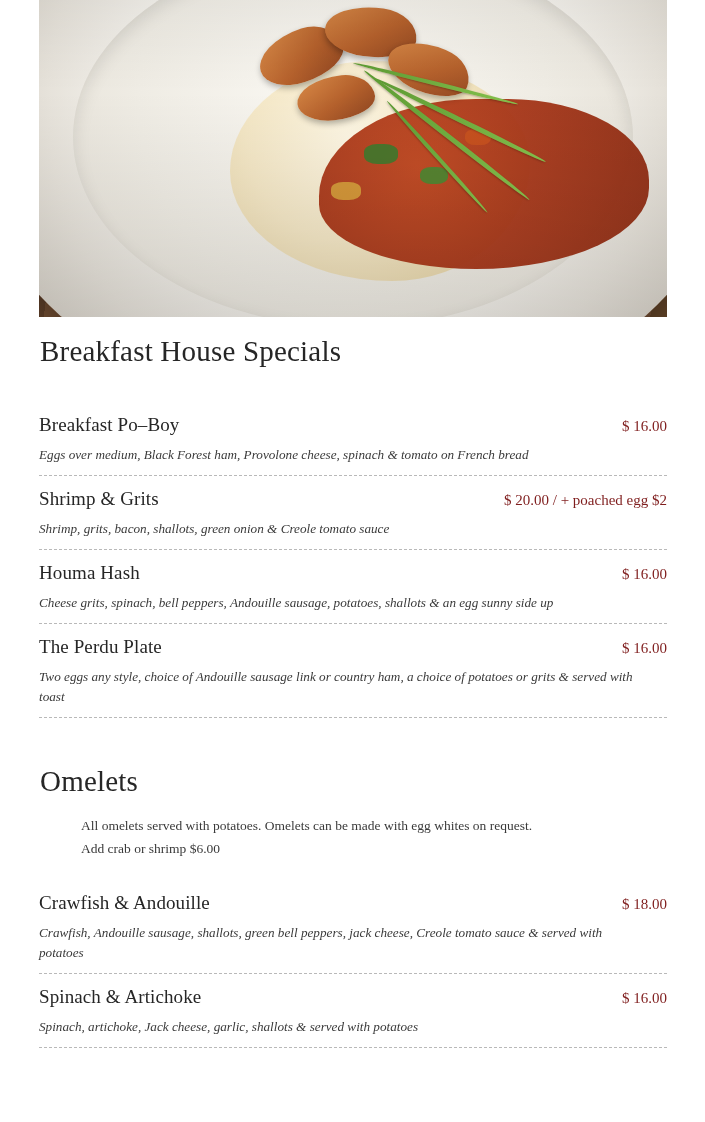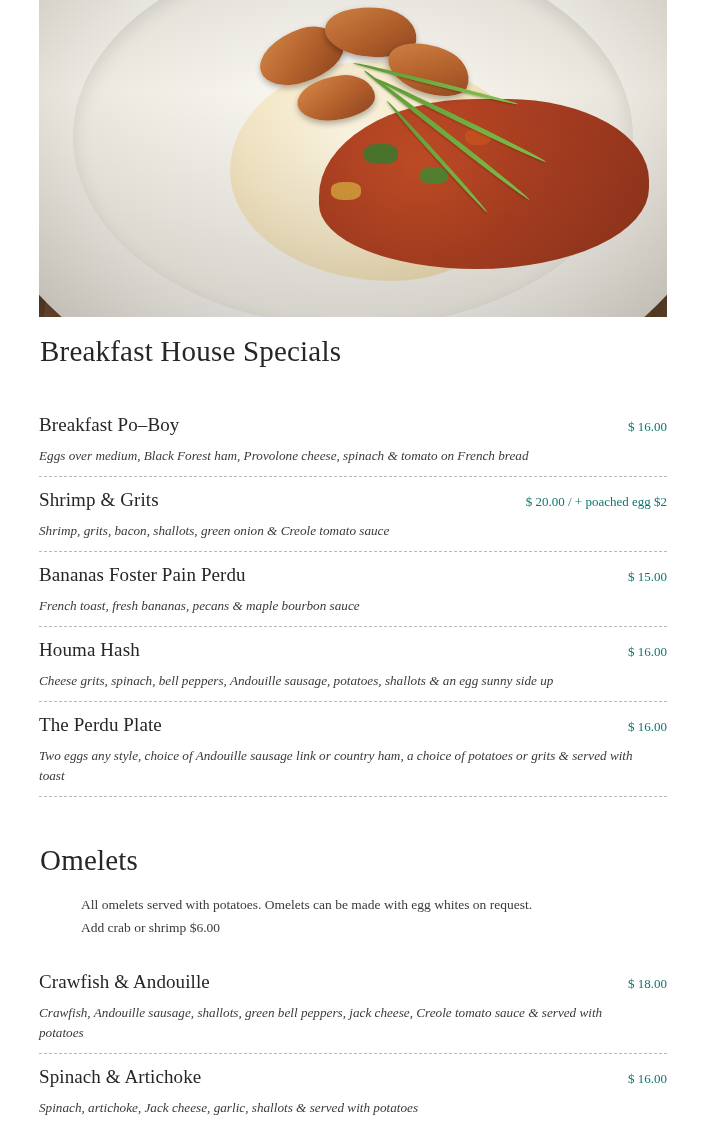--- a/index.html
+++ b/index.html
@@ -159,23 +159,23 @@
     justify-content: space-between;
   }
   .item-name {
     font-size: 19px;
     line-height: 26px;
     color: #262626;
     letter-spacing: 0.1px;
     white-space: nowrap;
   }
   .item-price {
-    font-size: 13px;
+    font-size: 15px;
     line-height: 20px;
-    color: #0f766e;
+    color: #7f1d1d;
     white-space: nowrap;
     padding-bottom: 2px;
   }
   .item-desc {
     font-style: italic;
     font-size: 13.2px;
     line-height: 20px;
     color: #3a3a3a;
     margin-top: 7px;
     max-width: 600px;
@@ -229,27 +229,20 @@
     </div>
 
     <div class="item">
       <div class="item-head">
         <div class="item-name">Shrimp &amp; Grits</div>
         <div class="item-price">$ 20.00 / + poached egg $2</div>
       </div>
       <div class="item-desc">Shrimp, grits, bacon, shallots, green onion &amp; Creole tomato sauce</div>
     </div>
 
-    <div class="item">
-      <div class="item-head">
-        <div class="item-name">Bananas Foster Pain Perdu</div>
-        <div class="item-price">$ 15.00</div>
-      </div>
-      <div class="item-desc">French toast, fresh bananas, pecans &amp; maple bourbon sauce</div>
-    </div>
 
     <div class="item">
       <div class="item-head">
         <div class="item-name">Houma Hash</div>
         <div class="item-price">$ 16.00</div>
       </div>
       <div class="item-desc">Cheese grits, spinach, bell peppers, Andouille sausage, potatoes, shallots &amp; an egg sunny side up</div>
     </div>
 
     <div class="item">

